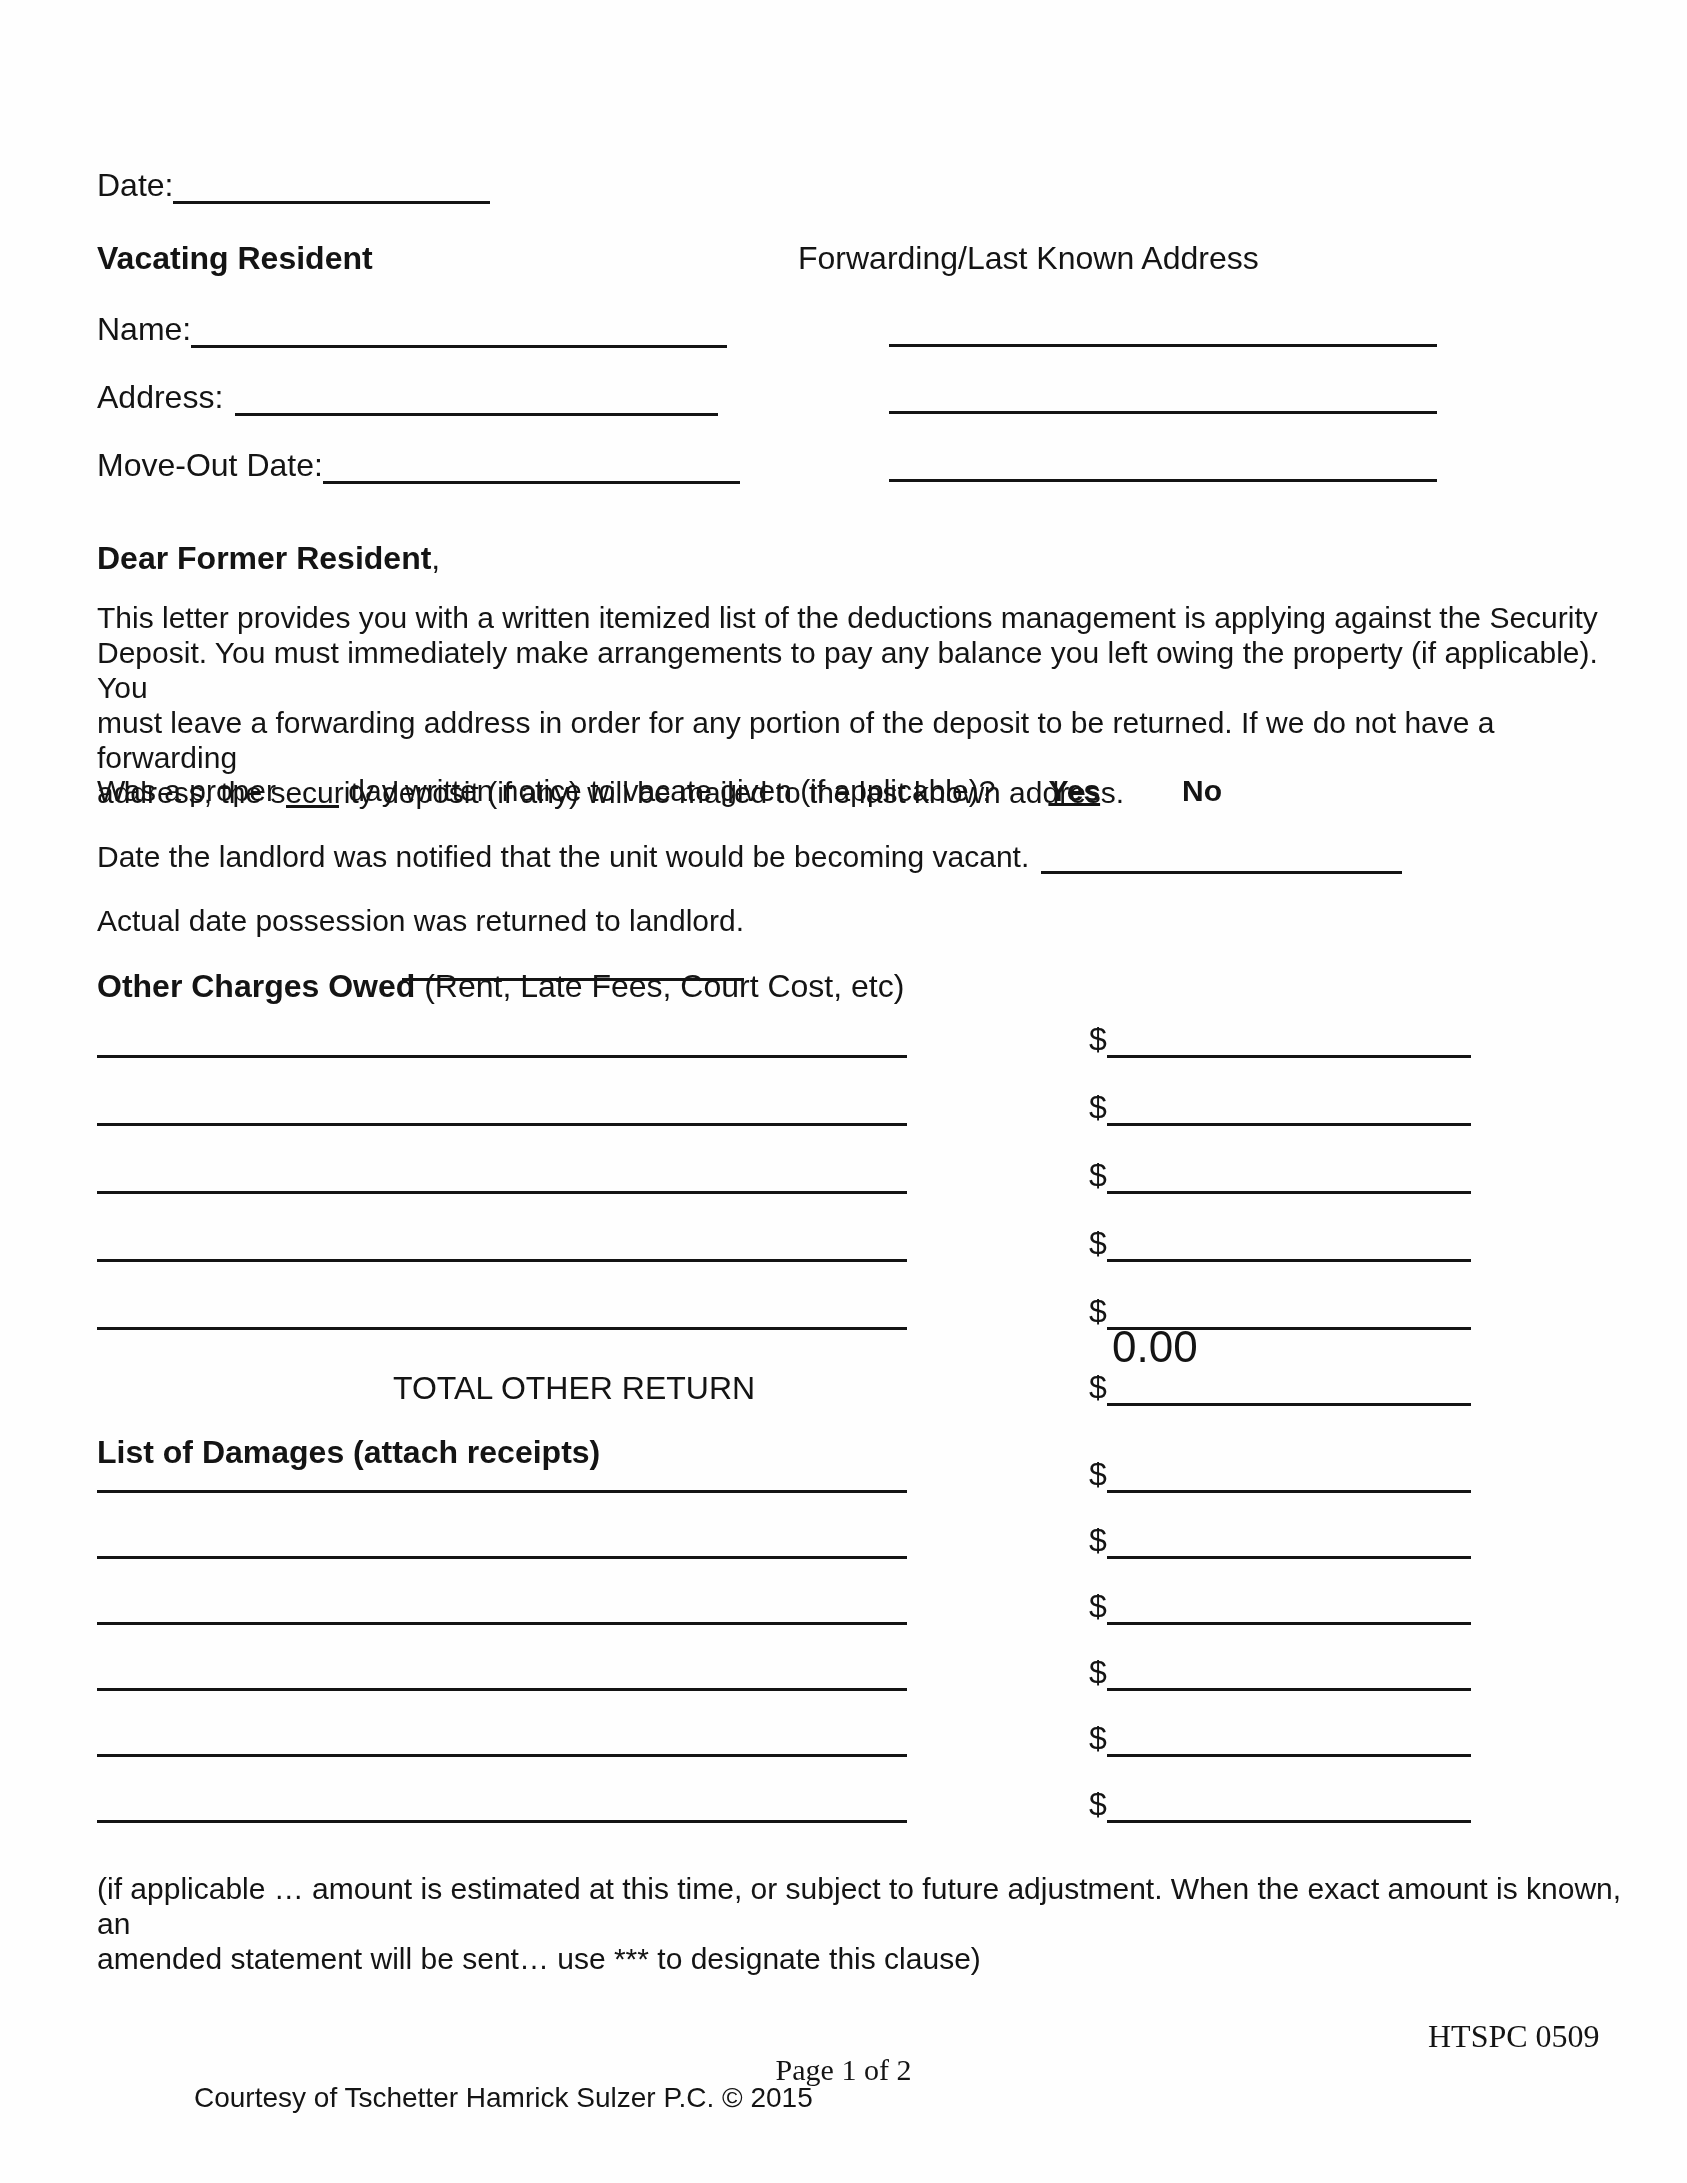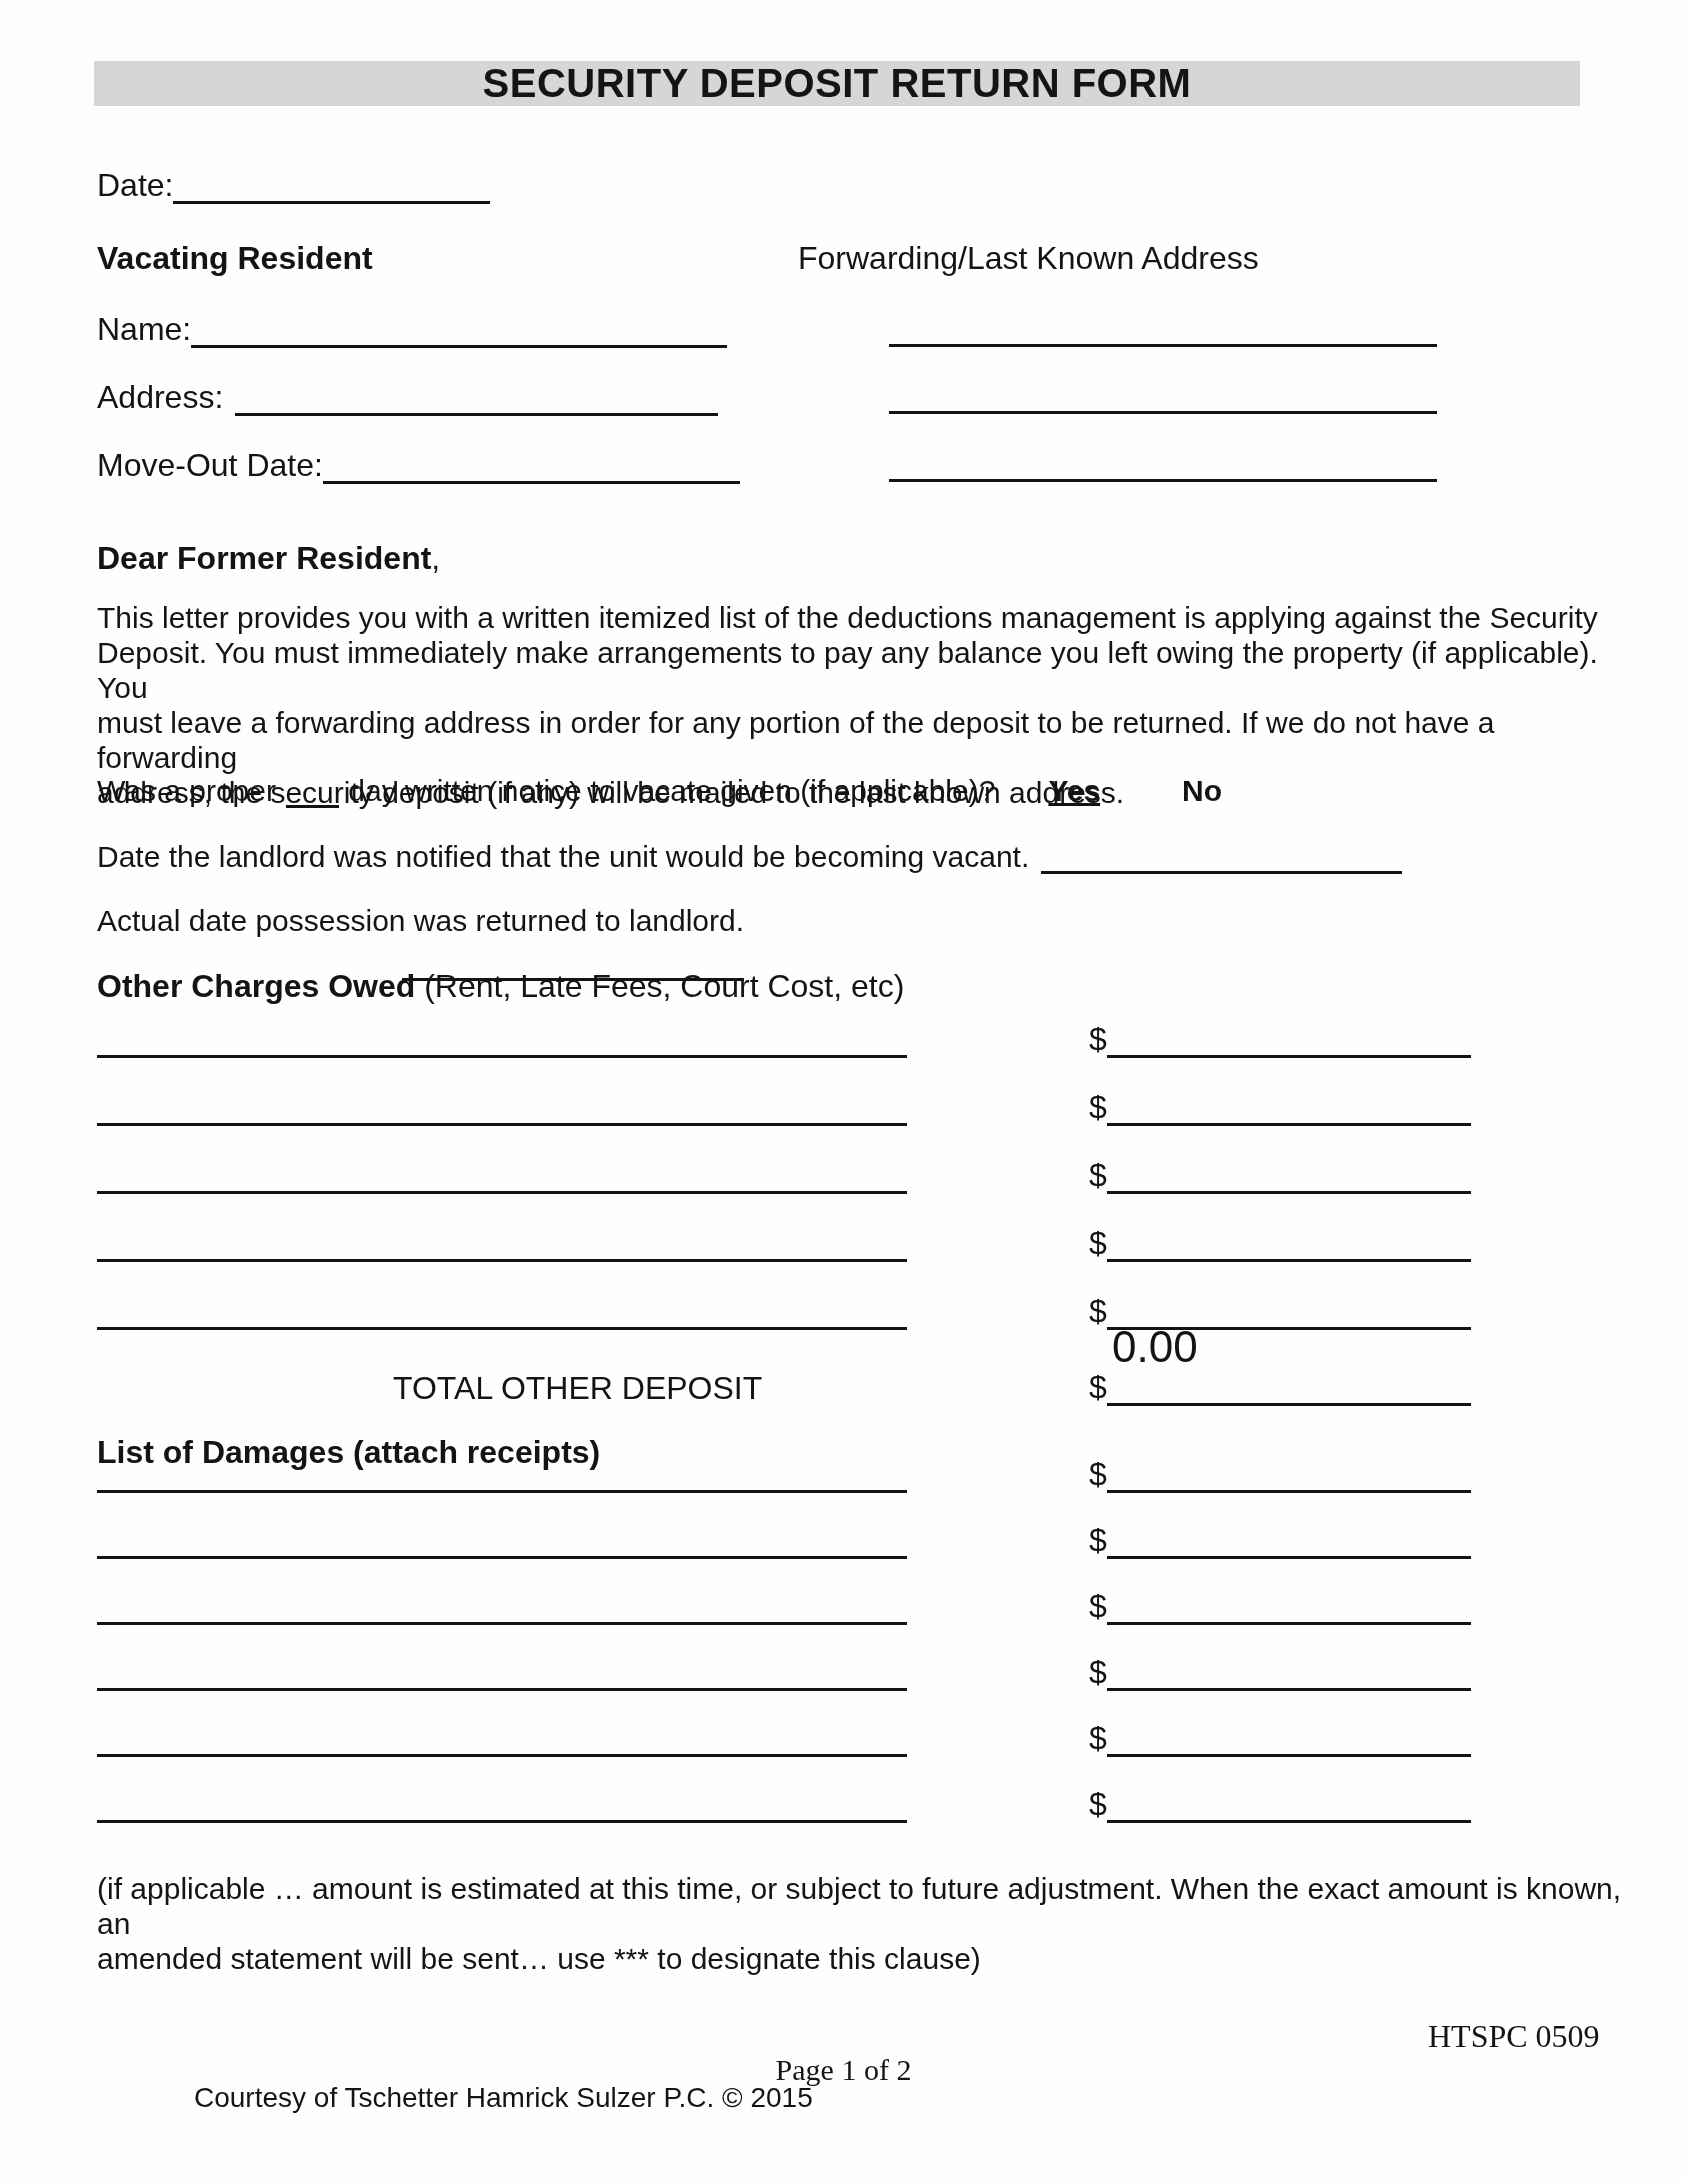--- a/index.html
+++ b/index.html
@@ -26,23 +26,20 @@
   .amount .fill{width:364px;}
   .desc{position:absolute;left:0;bottom:0;width:810px;border-bottom:3.9px solid #141414;}
   .chrow{position:absolute;left:97px;width:1514px;height:49px;}
   .serif{font-family:"Liberation Serif","DejaVu Serif",serif;}
 </style>
 </head>
 <body>
 
 <div class="page">
 
-  <div class="banner">
-    <span>SECURITY DEPOSIT RETURN FORM</span>
-  </div>
 
   <div class="row" style="left:97px;top:161px;height:43px;">
     <span>Date:</span>
       <span class="fill" style="width:317px;"></span>
   </div>
 
   <span class="bold" style="position:absolute;left:97px;top:240px;font-size:32px;">Vacating Resident</span>
   <span style="position:absolute;left:798px;top:240px;font-size:32px;">Forwarding/Last Known Address</span>
 
   <div class="row" style="left:97px;top:305px;height:43px;text-align:center;">
@@ -131,21 +128,21 @@
   <div class="chrow" style="top:1281px;">
     <span class="desc"></span>
     <span class="amount">
         <span>$</span>
         <span class="fill"></span>
       </span>
   </div>
 
   <span style="position:absolute;left:1112px;top:1322px;font-size:44px;">0.00</span>
 
-  <span style="position:absolute;left:393px;top:1370px;font-size:32px;">TOTAL OTHER DEPOSIT</span>
+  <span style="position:absolute;left:393px;top:1370px;font-size:32px;">TOTAL OTHER RETURN</span>
   <div class="chrow" style="top:1357px;">
     <span class="amount">
         <span>$</span>
         <span class="fill"></span>
       </span>
   </div>
 
   <span class="bold" style="position:absolute;left:97px;top:1434px;font-size:32px;">List of Damages (attach receipts)</span>
 
   <div class="chrow" style="top:1444px;">

